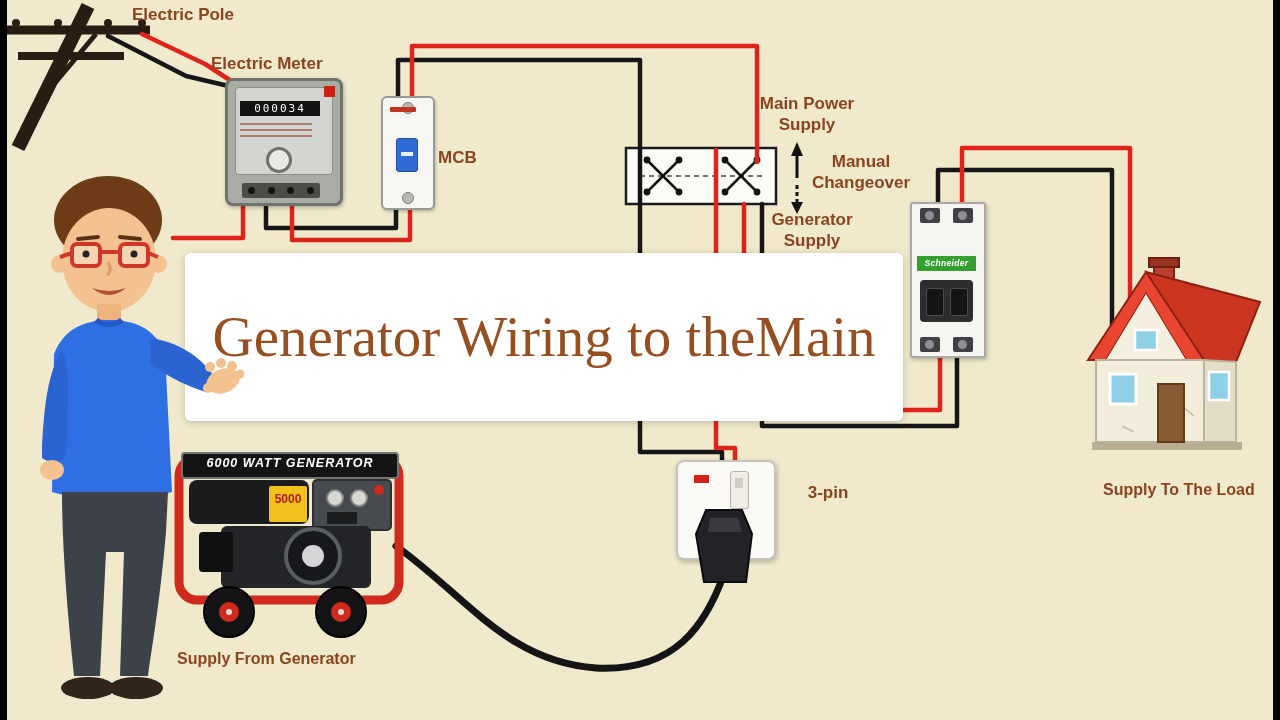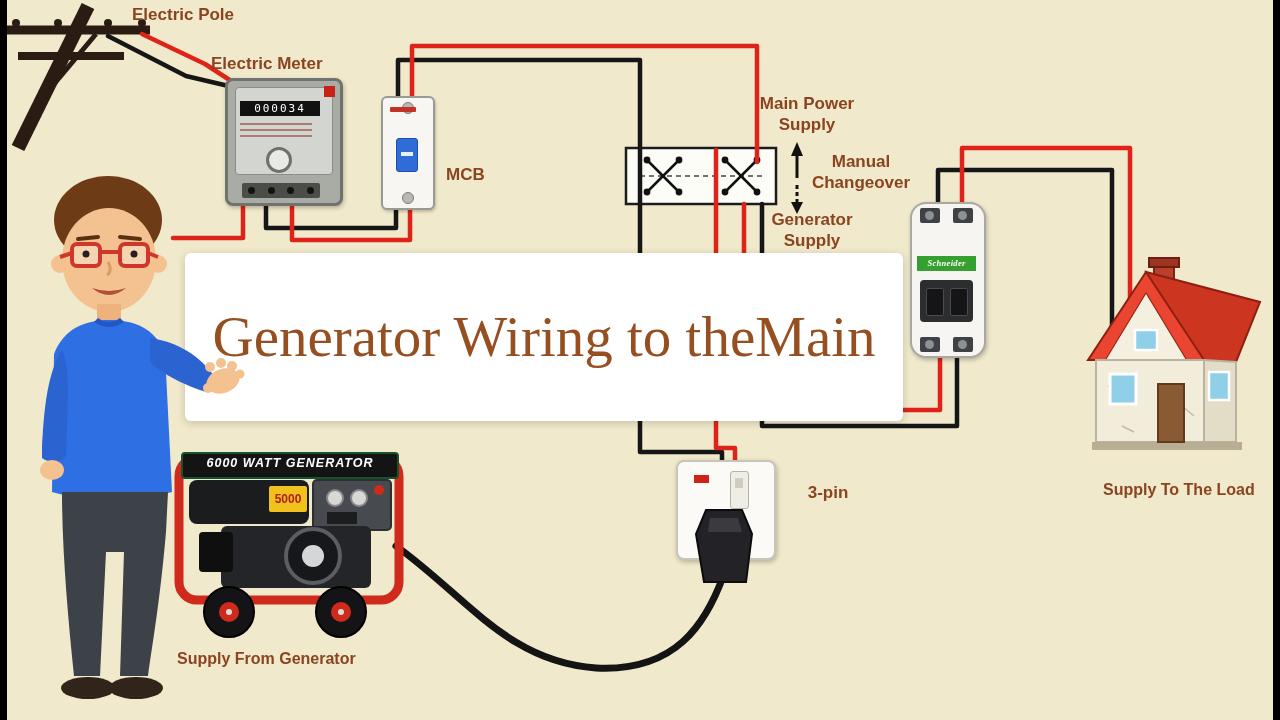--- a/index.html
+++ b/index.html
@@ -47,21 +47,21 @@
   .mcb{position:absolute;left:381px;top:96px;width:50px;height:110px;z-index:2;
     background:#f7f6f2;border:2px solid #9a9a94;border-radius:6px;box-shadow:1px 2px 3px rgba(0,0,0,.2);}
   .mcb-brand{position:absolute;left:7px;top:9px;width:26px;height:5px;background:#c23325;border-radius:1px;}
   .mcb-toggle{position:absolute;left:13px;top:40px;width:20px;height:32px;background:#2f6cd8;border:1px solid #1d4ea8;border-radius:3px;}
   .mcb-toggle i{position:absolute;left:4px;top:13px;width:12px;height:4px;background:#e9eef8;display:block;}
   .mcb-screw{position:absolute;left:19px;width:10px;height:10px;border-radius:50%;background:#b9b9b2;border:1px solid #7c7c76;}
   .mcb-screw.t{top:4px;} .mcb-screw.b{bottom:4px;}
 
   
   .breaker{position:absolute;left:910px;top:202px;width:72px;height:152px;z-index:2;
-    background:#f6f5f1;border:2px solid #a9a8a2;border-radius:16px;box-shadow:1px 2px 4px rgba(0,0,0,.25);font-family:Liberation Serif, serif;}
+    background:#f6f5f1;border:2px solid #a9a8a2;border-radius:3px;box-shadow:1px 2px 4px rgba(0,0,0,.25);}
   .bterm{position:absolute;width:20px;height:15px;background:#3f4144;border-radius:2px;}
   .bterm i{position:absolute;left:5px;top:3px;width:9px;height:9px;border-radius:50%;background:#8d9094;display:block;}
   .bterm.t1{left:8px;top:4px;} .bterm.t2{left:41px;top:4px;}
   .bterm.b1{left:8px;bottom:4px;} .bterm.b2{left:41px;bottom:4px;}
   .bband{position:absolute;left:5px;top:52px;width:59px;height:15px;background:#35a02f;color:#fff;
     font-size:8.5px;font-style:italic;font-weight:700;text-align:center;line-height:15px;letter-spacing:.3px;}
   .btoggle{position:absolute;left:8px;top:76px;width:53px;height:42px;background:#2c2d2f;border-radius:4px;}
   .btoggle i{position:absolute;top:8px;width:16px;height:26px;background:#151517;border:1px solid #4a4b4e;border-radius:2px;display:block;}
   .btoggle i.a{left:6px;} .btoggle i.b{left:30px;}
 
@@ -69,23 +69,23 @@
   .socket{position:absolute;left:676px;top:460px;width:100px;height:132px;z-index:2;}
   .plate{position:absolute;left:0;top:0;width:96px;height:96px;background:#fbfaf6;border:2px solid #c8c4ba;border-radius:8px;box-shadow:1px 2px 5px rgba(0,0,0,.25);}
   .neon{position:absolute;left:18px;top:15px;width:15px;height:8px;background:#cf2318;}
   .rocker{position:absolute;left:54px;top:11px;width:17px;height:36px;background:#efede6;border:1px solid #b5b2a8;border-radius:3px;}
   .rocker i{position:absolute;left:4px;top:6px;width:8px;height:10px;background:#cfccc2;display:block;}
   .socket svg{position:absolute;left:0;top:0;}
 
   
   .house{position:absolute;left:1082px;top:256px;width:186px;height:196px;z-index:2;}
   .generator{position:absolute;left:163px;top:428px;width:250px;height:212px;z-index:2;}
-  .gen-banner{position:absolute;left:18px;top:24px;width:214px;height:23px;background:#141414;border:2px solid #14532d;border-radius:4px;
+  .gen-banner{position:absolute;left:18px;top:24px;width:214px;height:23px;background:#141414;border:2px solid #737373;border-radius:4px;
     color:#fff;font-size:12.5px;font-weight:700;font-style:italic;letter-spacing:1px;text-align:center;line-height:19px;}
-  .gen-decal{position:absolute;left:106px;top:58px;width:38px;height:26px;background:#f2c21c;color:#b02015;
+  .gen-decal{position:absolute;left:106px;top:58px;width:38px;height:36px;background:#f2c21c;color:#b02015;
     font-size:12px;font-weight:700;text-align:center;line-height:26px;border-radius:2px;}
   .man{position:absolute;left:2px;top:140px;width:258px;height:578px;z-index:4;}
 </style>
 </head>
 <body>
 
 <div id="canvas">
 
   <svg id="wires" width="1280" height="720" viewBox="0 0 1280 720">
 
@@ -305,21 +305,21 @@
       <path d="M 60 352 L 166 352 L 164 392 C 158 462 150 506 146 536 L 118 536 L 122 412 L 104 412 L 98 536 L 72 536 C 66 478 60 410 60 352 Z" fill="#3d4249"></path>
       <g fill="#31241b">
         <ellipse cx="86" cy="548" rx="27" ry="11"></ellipse>
           <ellipse cx="134" cy="548" rx="27" ry="11"></ellipse>
       </g>
     </svg>
   </div>
 
   <div class="lbl" style="left:132px;top:4px;">Electric Pole</div>
   <div class="lbl" style="left:211px;top:53px;">Electric Meter</div>
-  <div class="lbl" style="left:438px;top:164px;margin-left:8px;">MCB</div>
+  <div class="lbl" style="left:438px;top:147px;">MCB</div>
 
   <div class="lbl center" style="left:757px;top:93px;width:100px;">
     <div>Main Power</div>
     <div>Supply</div>
   </div>
 
   <div class="lbl center" style="left:811px;top:151px;width:100px;">
     <div>Manual</div>
     <div>Changeover</div>
   </div>

